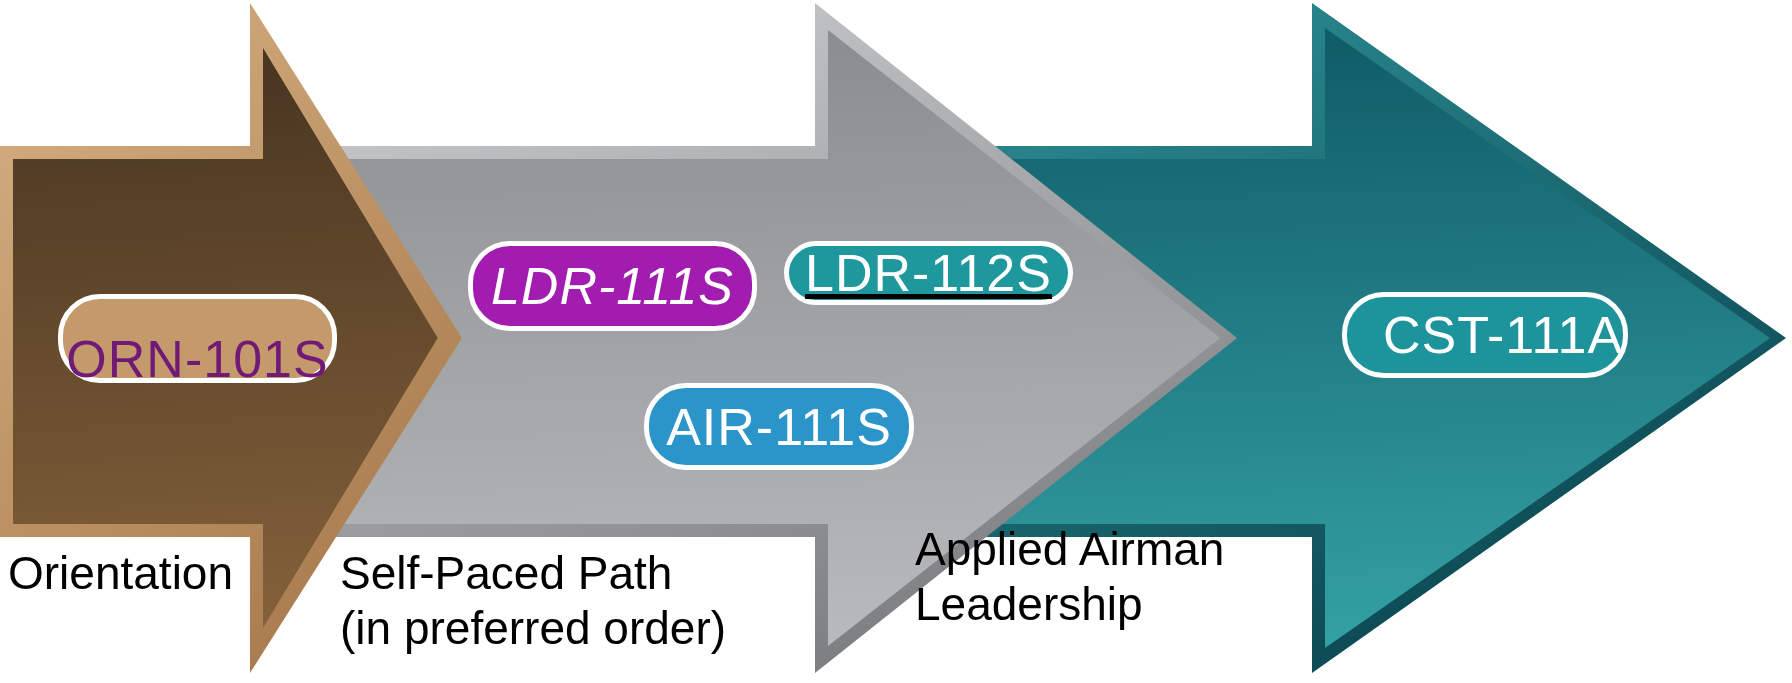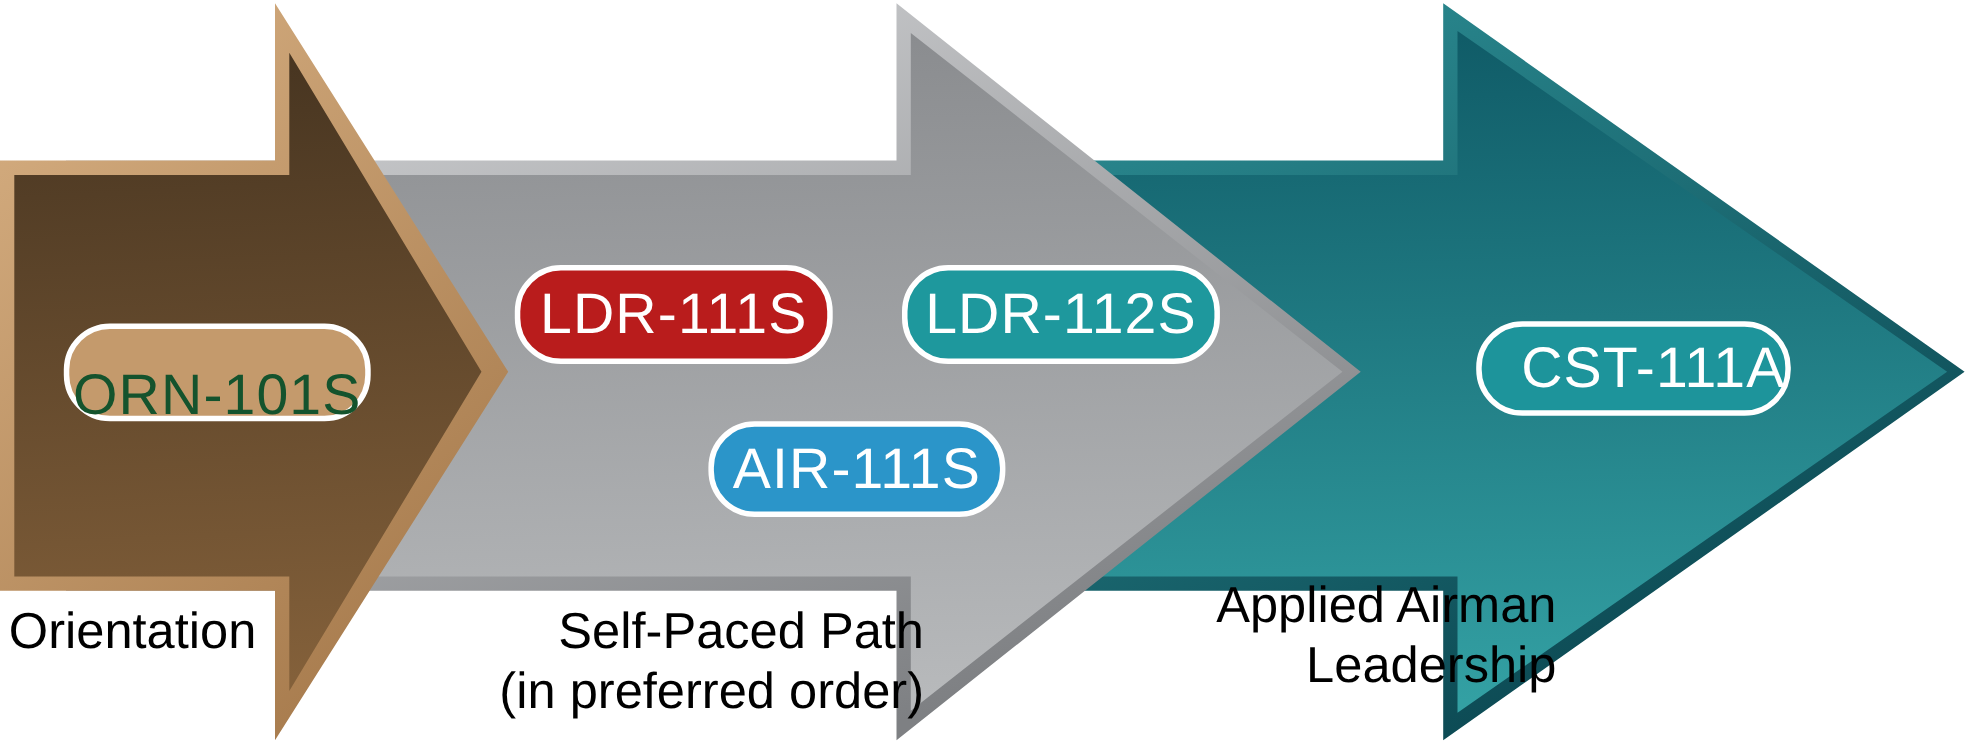--- a/index.html
+++ b/index.html
@@ -12,27 +12,27 @@
   .pill {
     position:absolute; box-sizing:border-box;
     border:5px solid #ffffff; border-radius:42px;
     display:flex; align-items:center; justify-content:center;
   }
   .pill-text {
     color:#ffffff; font-size:52px; letter-spacing:1px; white-space:nowrap;
   }
   .pill-orn    { left:58px;   top:294px; width:279px; height:89px; }
   .pill-ldr111 { left:468px;  top:241px; width:289px; height:90px; }
-  .pill-ldr112 { left:820px;  top:241px; width:289px; height:90px; }
+  .pill-ldr112 { left:784px;  top:241px; width:289px; height:64px;text-decoration:underline; }
   .pill-air    { left:644px;  top:363px; width:270px; height:87px;margin-top:20px; }
   .pill-cst    { left:1342px; top:292px; width:286px; height:86px; }
 
   .stage-label {
     position:absolute; color:#000000; font-size:46px; line-height:55px;
-    text-align:right; white-space:nowrap;
+    text-align:left; white-space:nowrap;
   }
   .label-orientation { left:8px; top:546px; text-align:right; }
   .label-self-paced  { left:340px; top:546px; width:500px; }
   .label-applied     { left:915px; top:522px; width:500px; }
 </style>
 </head>
 <body>
 
 <div class="canvas">
 
@@ -71,24 +71,24 @@
         <polygon points="60,146 815,146 815,3 1237,338 815,673 815,537 60,537" fill="url(#bevel-1)"></polygon>
         <polygon points="73,159 828,159 828,29.9 1220.4,338 828,646.1 828,524 73,524" fill="url(#main-1)"></polygon>
       </g>
     <g>
         <polygon points="0,146 250,146 250,3 462,338 250,673 250,537 0,537" fill="url(#bevel-0)"></polygon>
         <polygon points="13,159 263,159 263,47.9 437.7,338 263,628.1 263,524 13,524" fill="url(#main-0)"></polygon>
       </g>
   </svg>
 
   <div class="pill pill-orn" style="background: rgb(196, 154, 108); border-color: rgb(255, 255, 255);">
-    <span class="pill-text" style="color: #14532d; margin-top: 40px;">ORN-101S</span>
+    <span class="pill-text" style="color: #701a75; margin-top: 40px;">ORN-101S</span>
   </div>
 
-  <div class="pill pill-ldr111" style="background: #b91c1c; border-color: rgb(255, 255, 255);">
+  <div class="pill pill-ldr111" style="background: #a21caf; border-color: rgb(255, 255, 255); font-style: italic;">
     <span class="pill-text" style="color: rgb(255, 255, 255);">LDR-111S</span>
   </div>
 
   <div class="pill pill-ldr112" style="background: rgb(30, 152, 157); border-color: rgb(255, 255, 255);">
     <span class="pill-text" style="color: rgb(255, 255, 255);">LDR-112S</span>
   </div>
 
   <div class="pill pill-air" style="background: rgb(43, 149, 201); border-color: rgb(255, 255, 255);">
     <span class="pill-text" style="color: rgb(255, 255, 255);">AIR-111S</span>
   </div>

